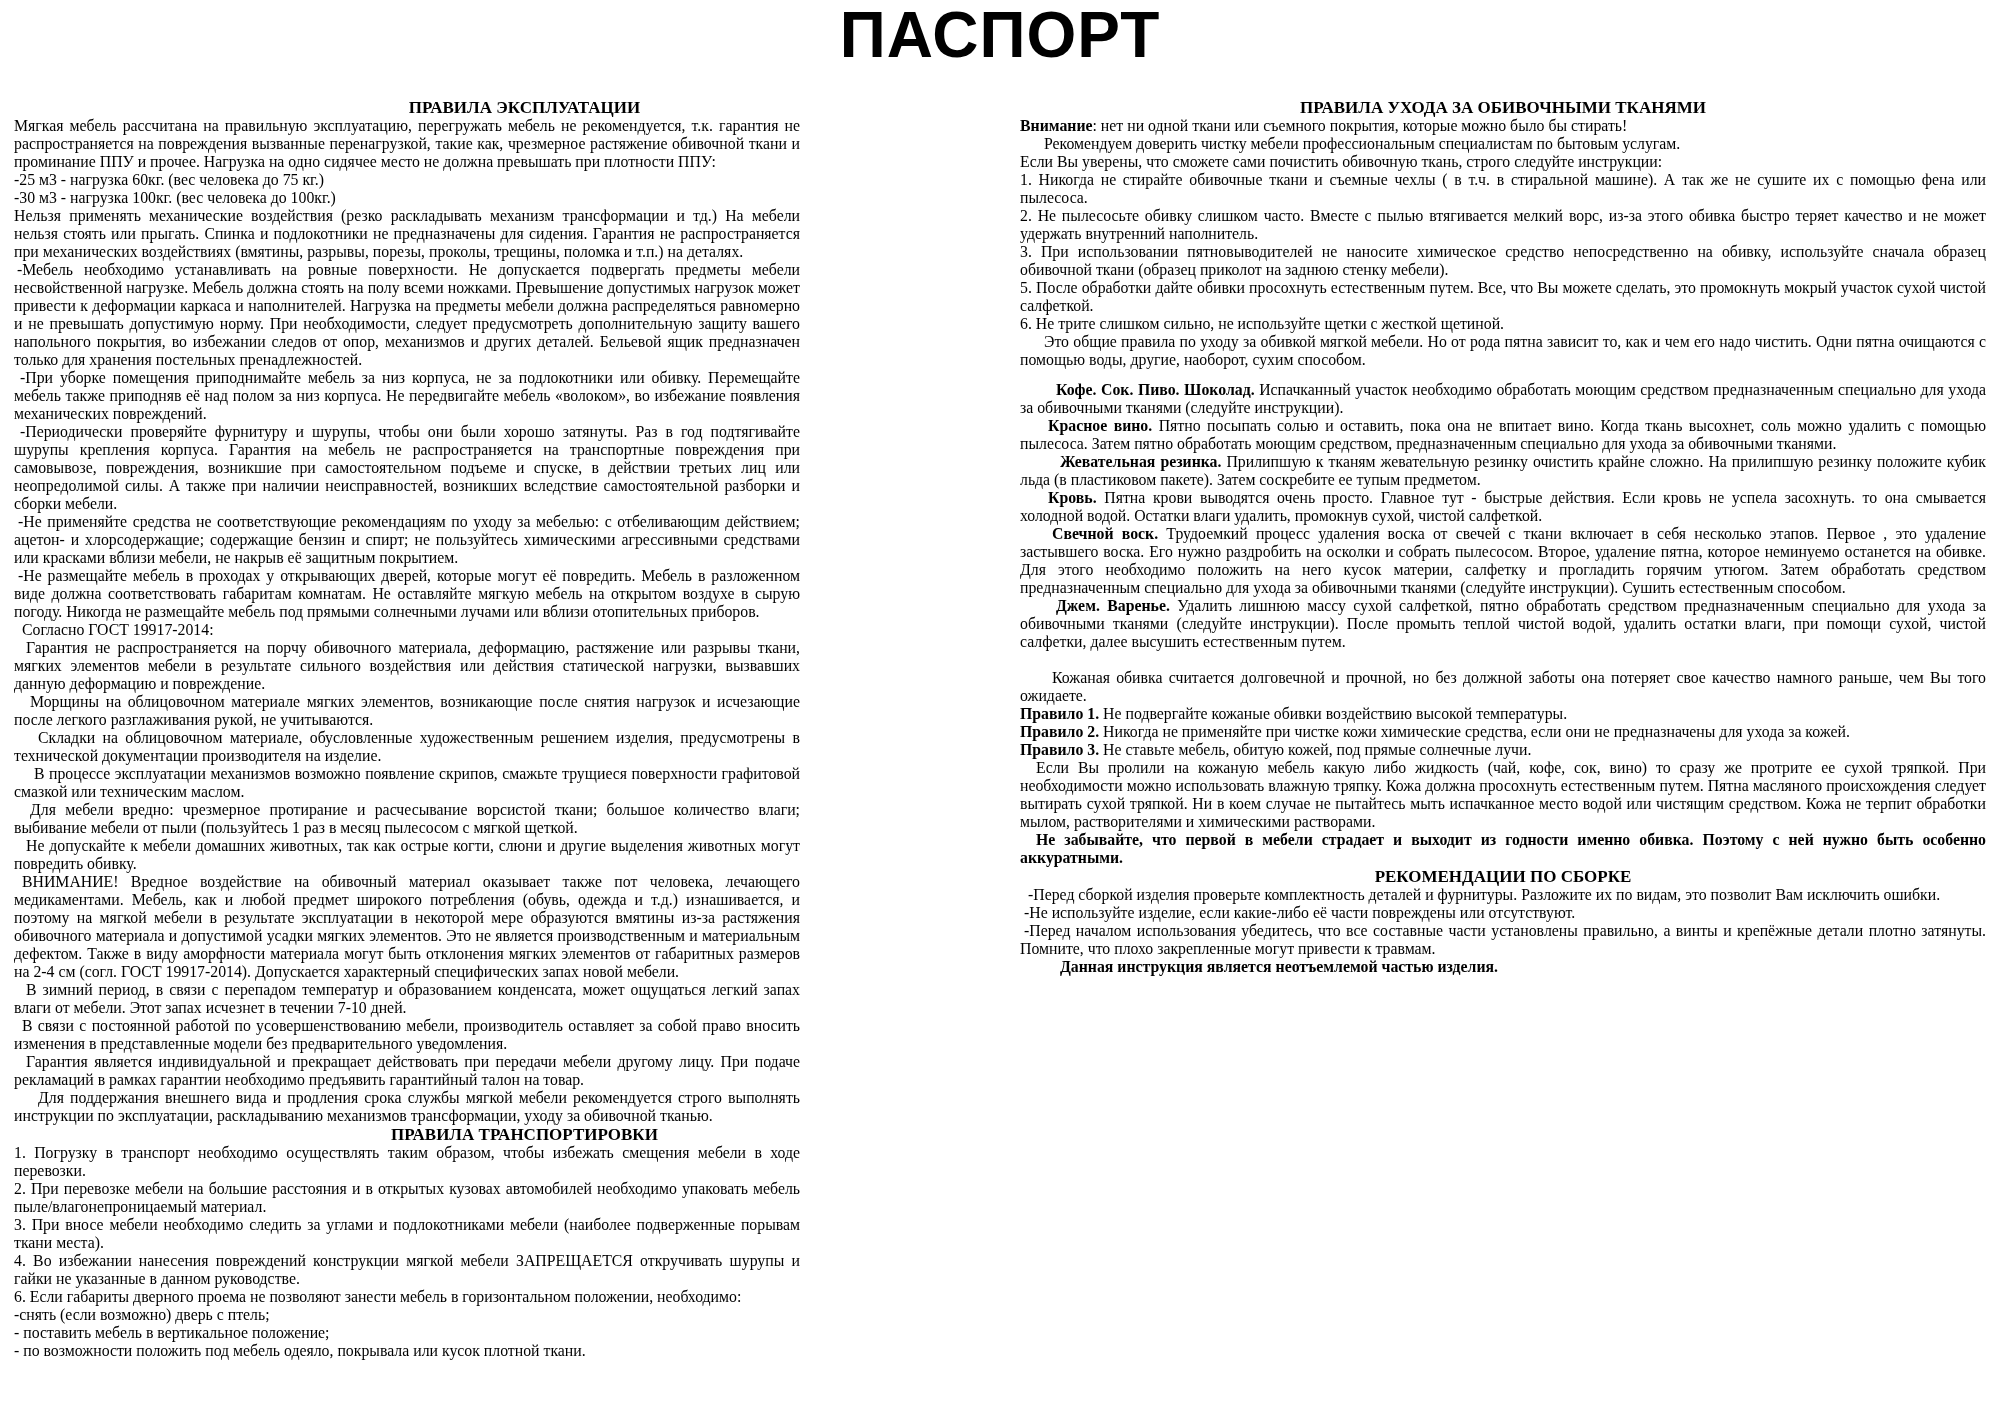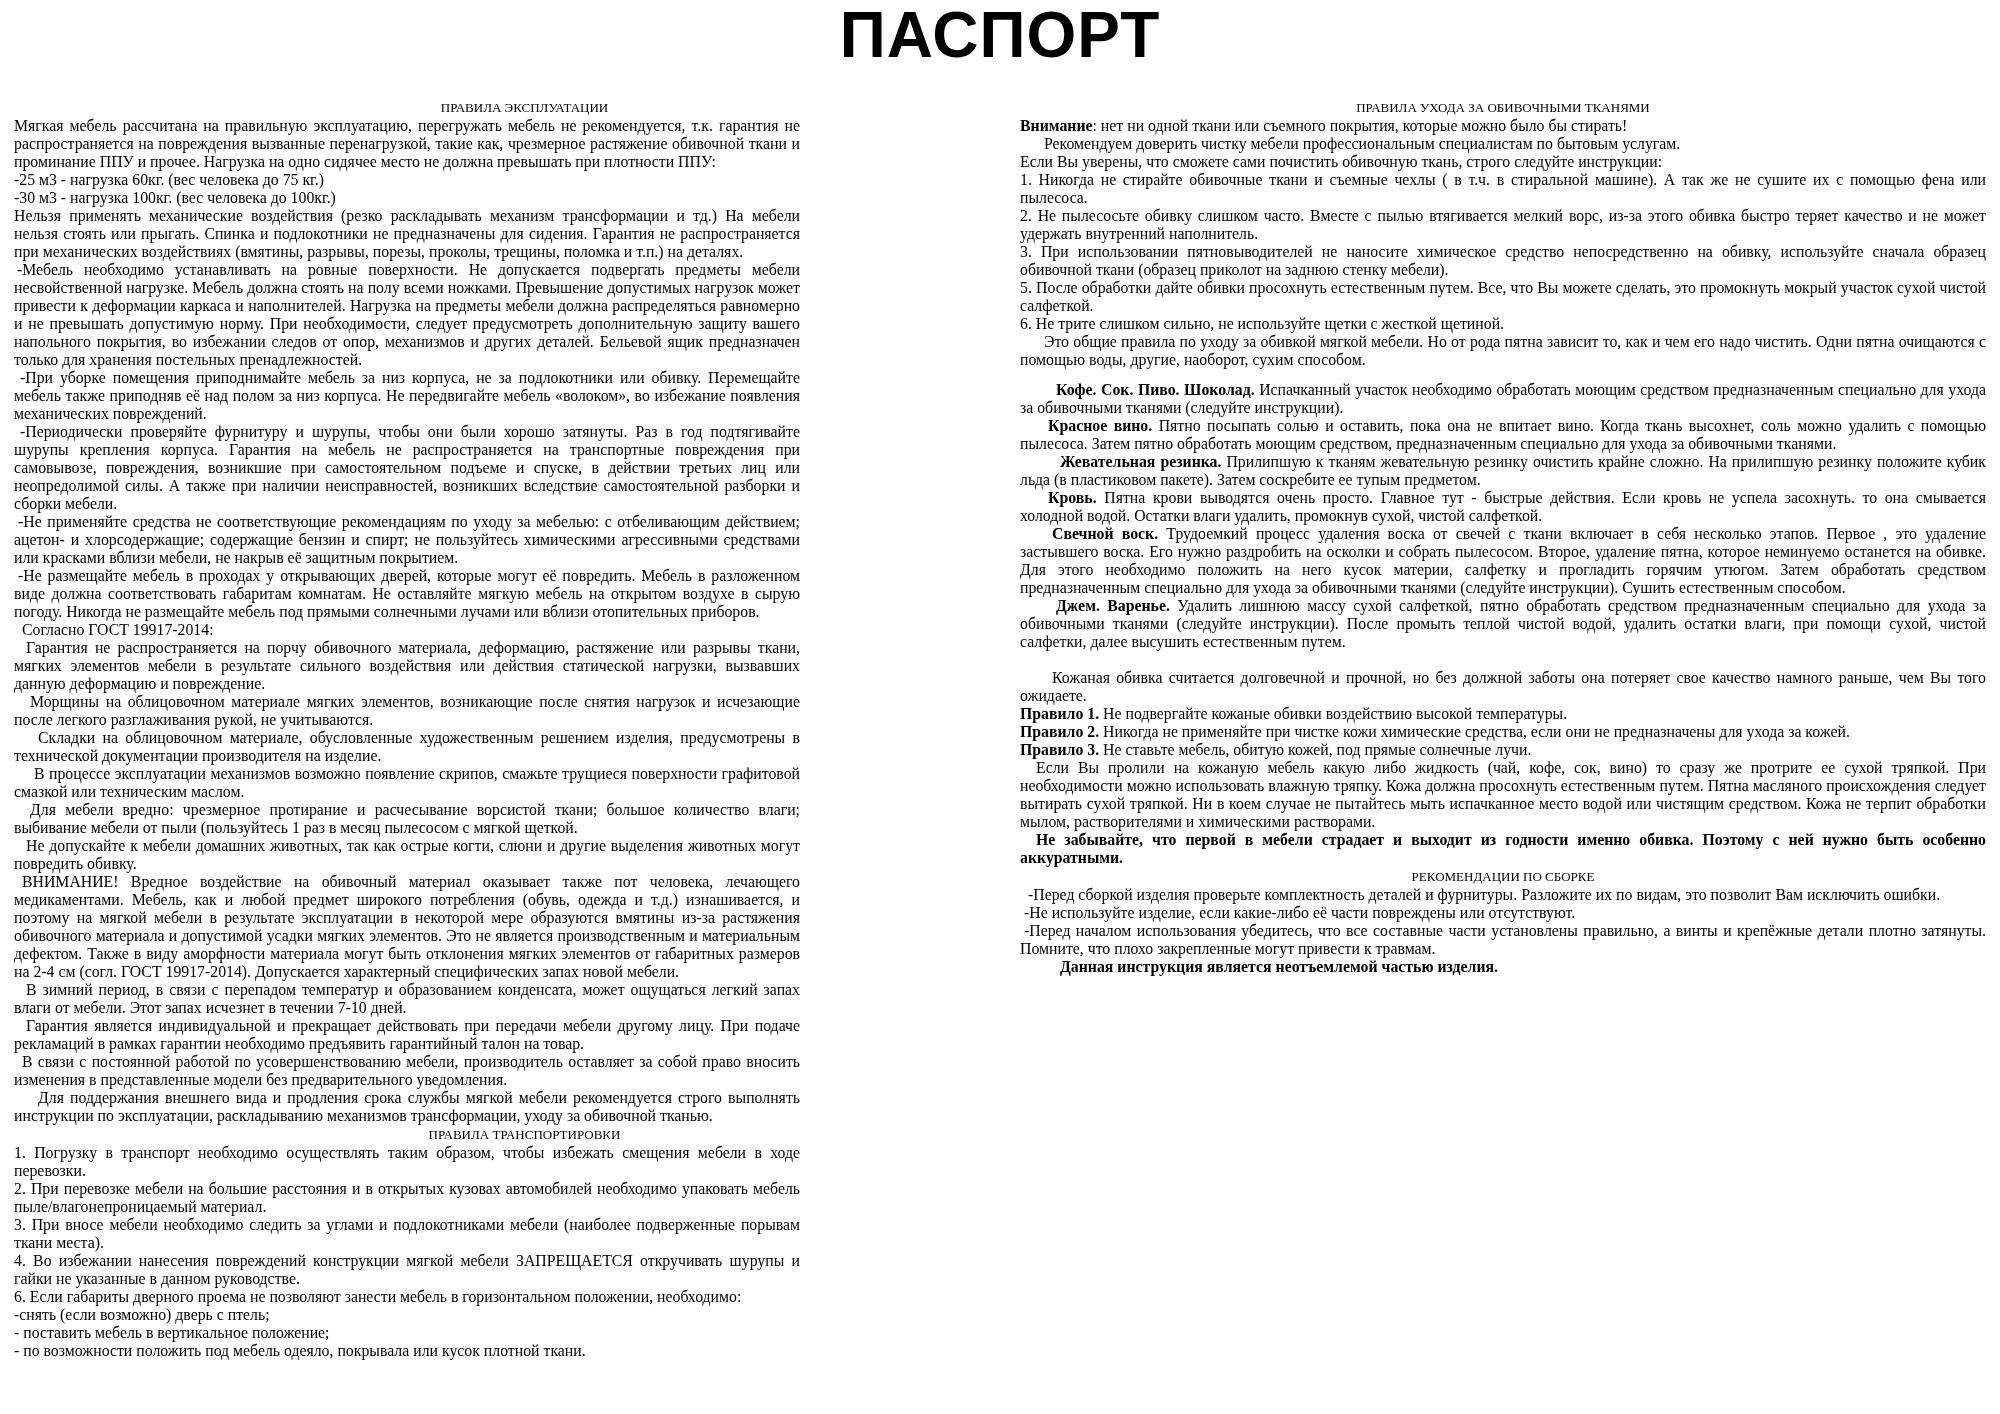--- a/index.html
+++ b/index.html
@@ -17,22 +17,22 @@
     letter-spacing: 1px;
   }
   .col {
     position: absolute; top: 98px;
     text-align: justify;
     font-size: 15.8px; line-height: 18px;
   }
   .col-left  { left: 14px;  width: 786px; }
   .col-right { left: 1020px; width: 966px; }
   h2.sec-heading {
-    font-size: 13px; line-height: 19px;
-    font-weight: normal; text-align: center;
+    font-size: 17px; line-height: 19px;
+    font-weight: bold; text-align: center;
     margin: 0;
   }
   .col-left h2.sec-heading { padding-left: 235px; }
   p { margin: 0; }
   p.gap { margin-top: 18px; }
   p.b { font-weight: bold; }
   p b { font-weight: bold; }
 </style>
 </head>
 <body>
@@ -51,22 +51,22 @@
     <p style="text-indent: 4px;">-Не размещайте мебель в проходах у открывающих дверей, которые могут её повредить. Мебель в разложенном виде должна соответствовать габаритам комнатам. Не оставляйте мягкую мебель на открытом воздухе в сырую погоду. Никогда не размещайте мебель под прямыми солнечными лучами или вблизи отопительных приборов.</p>
     <p style="text-indent: 8px;">Согласно ГОСТ 19917-2014:</p>
     <p style="text-indent: 12px;">Гарантия не распространяется на порчу обивочного материала, деформацию, растяжение или разрывы ткани, мягких элементов мебели в результате сильного воздействия или действия статической нагрузки, вызвавших данную деформацию и повреждение.</p>
     <p style="text-indent: 16px;">Морщины на облицовочном материале мягких элементов, возникающие после снятия нагрузок и исчезающие после легкого разглаживания рукой, не учитываются.</p>
     <p style="text-indent: 24px;">Складки на облицовочном материале, обусловленные художественным решением изделия, предусмотрены в технической документации производителя на изделие.</p>
     <p style="text-indent: 20px;">В процессе эксплуатации механизмов возможно появление скрипов, смажьте трущиеся поверхности графитовой смазкой или техническим маслом.</p>
     <p style="text-indent: 16px;">Для мебели вредно: чрезмерное протирание и расчесывание ворсистой ткани; большое количество влаги; выбивание мебели от пыли (пользуйтесь 1 раз в месяц пылесосом с мягкой щеткой.</p>
     <p style="text-indent: 12px;">Не допускайте к мебели домашних животных, так как острые когти, слюни и другие выделения животных могут повредить обивку.</p>
     <p style="text-indent: 8px;">ВНИМАНИЕ! Вредное воздействие на обивочный материал оказывает также пот человека, лечающего медикаментами. Мебель, как и любой предмет широкого потребления (обувь, одежда и т.д.) изнашивается, и поэтому на мягкой мебели в результате эксплуатации в некоторой мере образуются вмятины из-за растяжения обивочного материала и допустимой усадки мягких элементов. Это не является производственным и материальным дефектом. Также в виду аморфности материала могут быть отклонения мягких элементов от габаритных размеров на 2-4 см (согл. ГОСТ 19917-2014). Допускается характерный специфических запах новой мебели.</p>
     <p style="text-indent: 12px;">В зимний период, в связи с перепадом температур и образованием конденсата, может ощущаться легкий запах влаги от мебели. Этот запах исчезнет в течении 7-10 дней.</p>
+    <p style="text-indent: 8px;">В связи с постоянной работой по усовершенствованию мебели, производитель оставляет за собой право вносить изменения в представленные модели без предварительного уведомления.</p>
     <p style="text-indent: 12px;">Гарантия является индивидуальной и прекращает действовать при передачи мебели другому лицу. При подаче рекламаций в рамках гарантии необходимо предъявить гарантийный талон на товар.</p>
-    <p style="text-indent: 8px;">В связи с постоянной работой по усовершенствованию мебели, производитель оставляет за собой право вносить изменения в представленные модели без предварительного уведомления.</p>
     <p style="text-indent: 24px;">Для поддержания внешнего вида и продления срока службы мягкой мебели рекомендуется строго выполнять инструкции по эксплуатации, раскладыванию механизмов трансформации, уходу за обивочной тканью.</p>
     <h2 class="sec-heading">ПРАВИЛА ТРАНСПОРТИРОВКИ</h2>
     <p>1. Погрузку в транспорт необходимо осуществлять таким образом, чтобы избежать смещения мебели в ходе перевозки.</p>
     <p>2. При перевозке мебели на большие расстояния и в открытых кузовах автомобилей необходимо упаковать мебель пыле/влагонепроницаемый материал.</p>
     <p>3. При вносе мебели необходимо следить за углами и подлокотниками мебели (наиболее подверженные порывам ткани места).</p>
     <p>4. Во избежании нанесения повреждений конструкции мягкой мебели ЗАПРЕЩАЕТСЯ откручивать шурупы и гайки не указанные в данном руководстве.</p>
     <p>6. Если габариты дверного проема не позволяют занести мебель в горизонтальном положении, необходимо:</p>
     <p>-снять (если возможно) дверь с птель;</p>
     <p>- поставить мебель в вертикальное положение;</p>
     <p>- по возможности положить под мебель одеяло, покрывала или кусок плотной ткани.</p>

